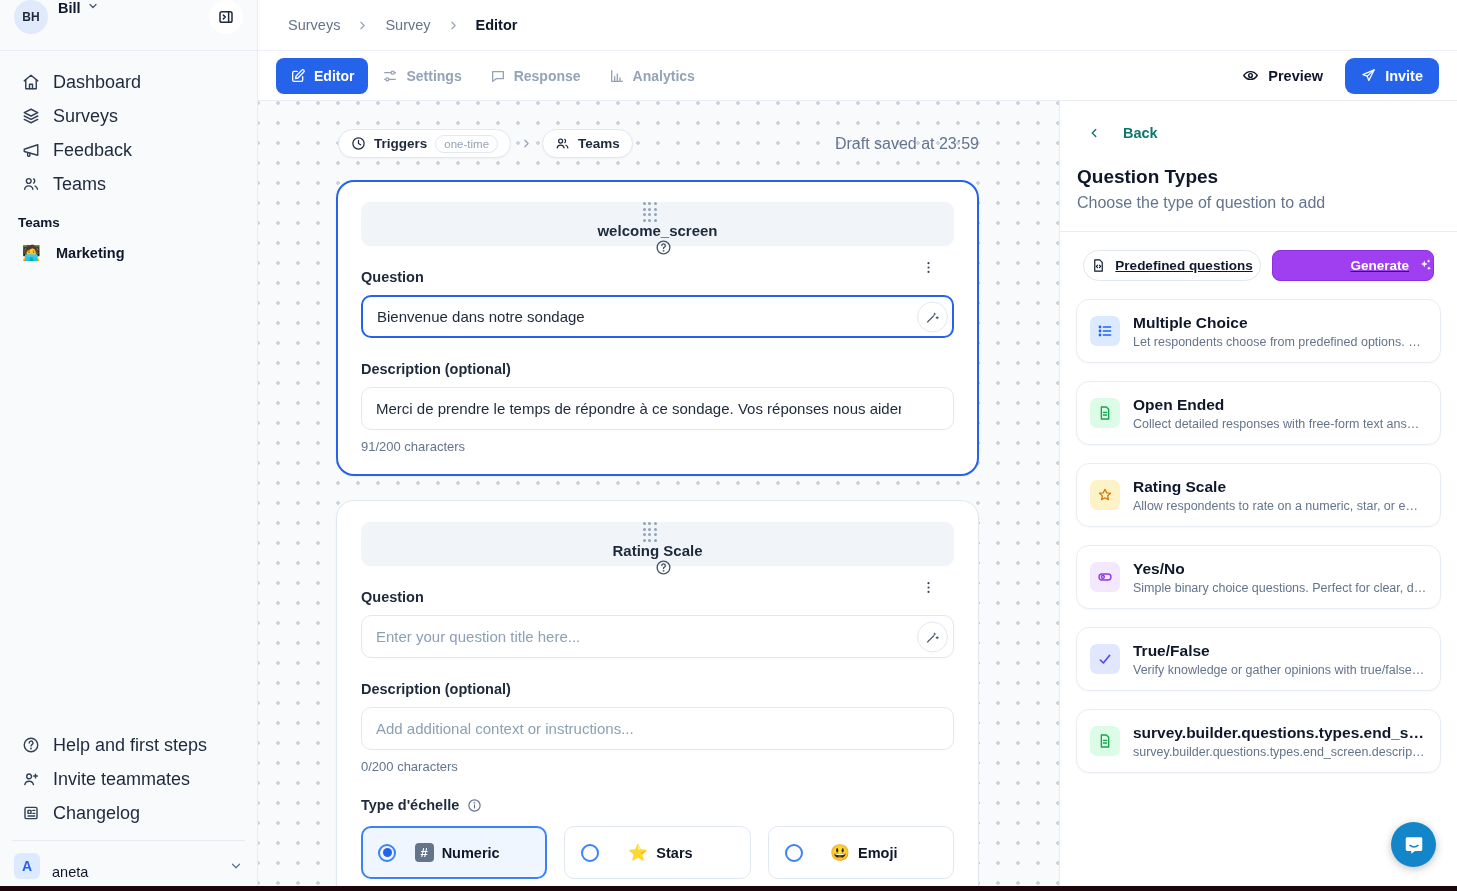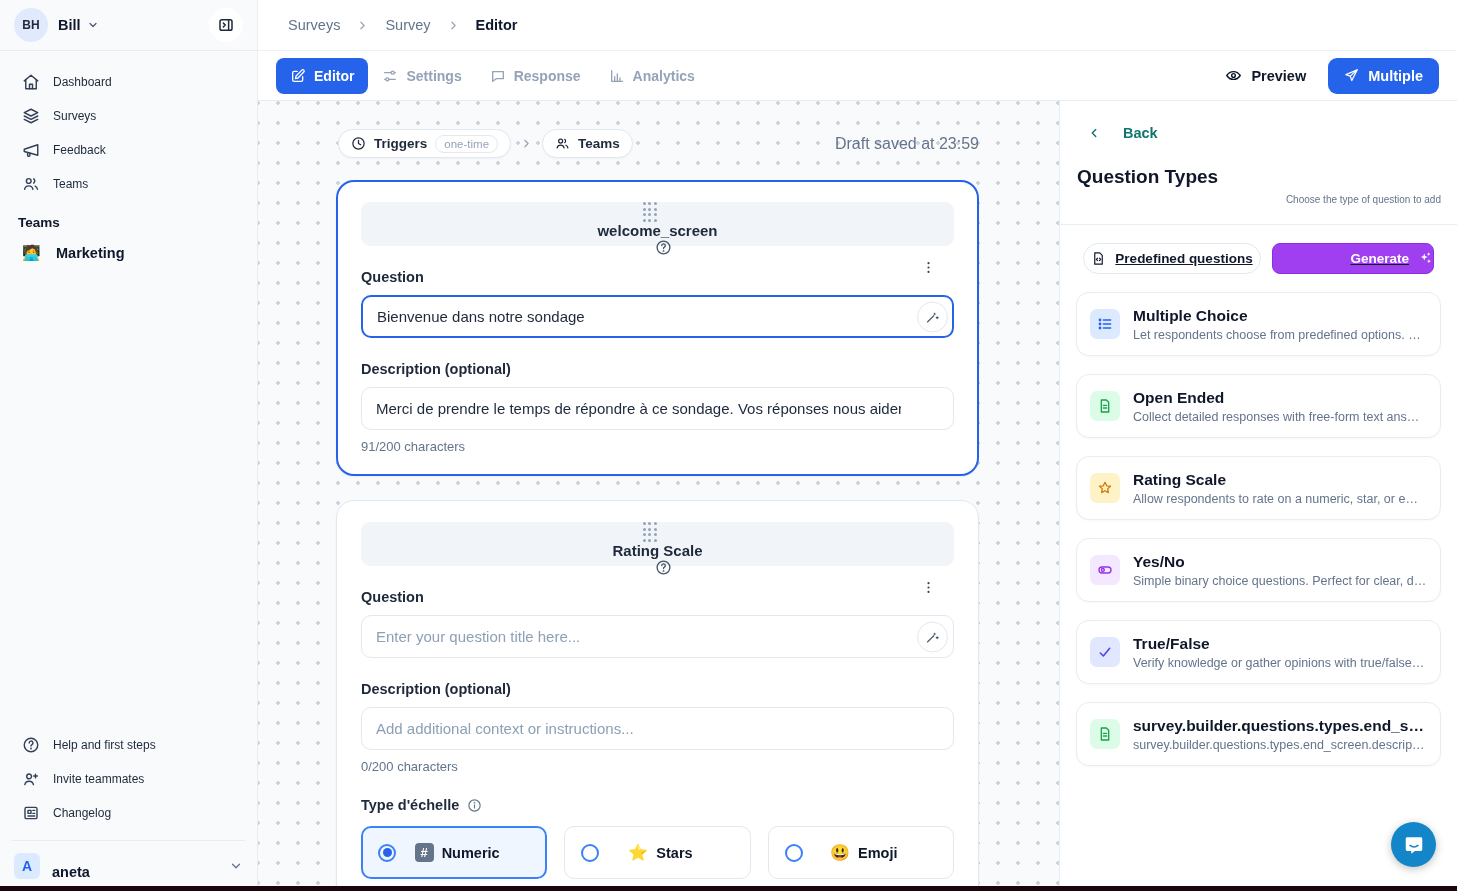--- a/index.html
+++ b/index.html
@@ -2,37 +2,37 @@
 <html><head>
 <meta charset="utf-8">
 <style>
   * { margin:0; padding:0; box-sizing:border-box; }
   html,body { width:1457px; height:891px; overflow:hidden; }
   body { font-family:"Liberation Sans", sans-serif; color:#0f172a; background:#fff; position:relative; }
   svg { display:block; }
 
   
   .sidebar { position:absolute; left:0; top:0; width:258px; height:891px; background:#f8fafc; border-right:1px solid #e8edf3; display:flex; flex-direction:column; }
-  .sb-top { height:51px; display:flex; align-items:center; padding:0 14px; border-bottom:1px solid #e8edf3; }
+  .sb-top { height:51px; display:flex; align-items:flex-start; padding:0 14px; border-bottom:1px solid #e8edf3; }
   .avatar { width:34px; height:34px; border-radius:50%; background:#e0eafc; color:#1e293b; font-size:12px; font-weight:bold; display:flex; align-items:center; justify-content:center; }
   .sb-user-name { margin-left:10px; font-size:14.5px; font-weight:bold; }
   .sb-top .chev { margin-left:6px; color:#475569; }
   .collapse-btn { margin-left:auto; width:34px; height:34px; border-radius:50%; background:#fff; display:flex; align-items:center; justify-content:center; color:#1e293b; cursor:pointer; }
   .sb-nav { padding:14px 12px 0 12px; }
-  .sb-item { display:flex; align-items:center; height:34px; padding:0 10px; border-radius:8px; font-size:12px; color:#1e293b; cursor:pointer; }
+  .sb-item { display:flex; align-items:center; height:34px; padding:0 10px; border-radius:8px; font-size:18px; color:#1e293b; cursor:pointer; }
   .sb-item .ic { width:18px; height:18px; margin-right:13px; color:#334155; }
   .sb-section-label { padding:14px 10px 6px 6px; font-size:13.5px; font-weight:bold; color:#0f172a; }
   .sb-team { display:flex; align-items:center; height:34px; padding:0 10px; border-radius:8px; font-size:14.5px; font-weight:bold; cursor:pointer; }
   .sb-team .emoji { width:18px; margin-right:16px; font-size:15px; }
   .sb-spacer { flex:1; }
   .sb-footer { padding:0 12px 0 12px; }
   .sb-divider { border-top:1px solid #e8edf3; margin:10px 0 0 0; }
   .sb-org { display:flex; align-items:center; height:50px; padding:0 14px; cursor:pointer; }
   .org-avatar { width:26px; height:26px; border-radius:6px; background:#dbeafe; color:#2563eb; font-weight:bold; font-size:14px; display:flex; align-items:center; justify-content:center; }
-  .sb-org-name { margin-left:12px; font-size:14.5px; font-weight:bold;margin-top:12px; }
+  .sb-org-name { margin-left:12px; font-size:14.5px; font-weight:normal;margin-top:12px; }
   .sb-org .chev { margin-left:auto; color:#64748b; }
 
   
   .main-header { position:absolute; left:258px; top:0; width:1199px; height:51px; background:#fff; border-bottom:1px solid #eef2f6; display:flex; align-items:center; padding:0 30px; }
   .crumb { font-size:14.5px; color:#64748b; cursor:pointer; }
   .crumb.current { color:#0f172a; font-weight:bold; cursor:default; }
   .crumb-sep { margin:0 16px; color:#94a3b8; }
 
   
   .toolbar { position:absolute; left:258px; top:51px; width:1199px; height:50px; background:#fff; border-bottom:1px solid #e8edf3; display:flex; align-items:center; padding:0 18px; }
@@ -78,21 +78,21 @@
   .radio.on::after { content:""; position:absolute; inset:2.5px; border-radius:50%; background:#2563eb; }
   .scale-opt-label { display:flex; align-items:center; gap:8px; margin:0 auto; font-size:14.5px; font-weight:bold; color:#0f172a; padding-right:12px; }
   .hash-badge { width:19px; height:19px; border-radius:4px; background:#64748b; color:#fff; font-size:13px; font-weight:bold; display:flex; align-items:center; justify-content:center; }
   .opt-emoji { font-size:16px; }
 
   
   .panel { position:absolute; left:1059px; top:101px; width:398px; height:790px; background:#fff; border-left:1px solid #e8edf3; overflow:hidden; }
   .panel-inner { padding:24px 16px 0 16px; }
   .back-row { display:flex; align-items:center; gap:22px; padding-left:11px; font-size:14.5px; font-weight:bold; color:#0f766e; cursor:pointer; }
   .panel-title { margin-top:25px; padding-left:1px; font-size:19px; font-weight:bold; color:#0f172a; }
-  .panel-sub { margin-top:6px; padding-left:1px; font-size:10px; color:#64748b;text-align:right; }
+  .panel-sub { margin-top:6px; padding-left:1px; font-size:16px; color:#64748b; }
   .panel-divider { border-top:1px solid #e8edf3; margin:19px -16px 0 -16px; }
   .panel-actions { display:flex; gap:11px; margin:18px 0 0 7px; padding-right:7px;text-decoration:underline; }
   .predef-btn { flex:1.1; height:31px; display:flex; align-items:center; justify-content:center; gap:9px; background:#fff; border:1px solid #e2e8f0; border-radius:16px; font-size:13.5px; font-weight:bold; color:#0f172a; font-family:inherit; cursor:pointer; }
   .predef-btn .ic { width:15px; height:15px; }
   .generate-btn { flex:1; height:31px; display:flex; align-items:center; justify-content:flex-end; gap:9px; background:#9f3ff0; border:1px solid #8b2fe0; border-radius:8px; font-size:13.5px; font-weight:bold; color:#fff; font-family:inherit; cursor:pointer; }
   .qtype-card { margin:18px 0 0 0; height:64px; background:#fff; border:1px solid #e8edf3; border-radius:13px; display:flex; align-items:center; padding:0 13px; gap:13px; cursor:pointer; box-shadow:0 1px 2px rgba(15,23,42,.03); }
   .qtype-card:first-of-type { margin-top:24px; }
   .type-badge { width:30px; height:30px; border-radius:7px; flex:none; display:flex; align-items:center; justify-content:center; }
   .type-badge .ic { width:16px; height:16px; }
   .badge-blue { background:#dbeafe; color:#2563eb; }
@@ -292,21 +292,21 @@
       </span>
       <span>Preview</span>
     </div>
     <button class="publish-btn">
       <span>
         <svg width="15" height="15" viewBox="0 0 24 24" fill="none" stroke="currentColor" stroke-width="2" stroke-linecap="round" stroke-linejoin="round">
             <path d="M21 3 3 10.5l7 2.5 2.5 7L21 3z"></path>
             <path d="M10 13 21 3"></path>
           </svg>
       </span>
-      <span>Multiple</span>
+      <span>Invite</span>
     </button>
   </div>
 </div>
 
 <div class="canvas">
   <div class="meta-row">
     <div class="chip">
       <span class="ic">
         <svg width="15" height="15" viewBox="0 0 24 24" fill="none" stroke="currentColor" stroke-width="2" stroke-linecap="round" stroke-linejoin="round">
             <circle cx="12" cy="12" r="9"></circle>

